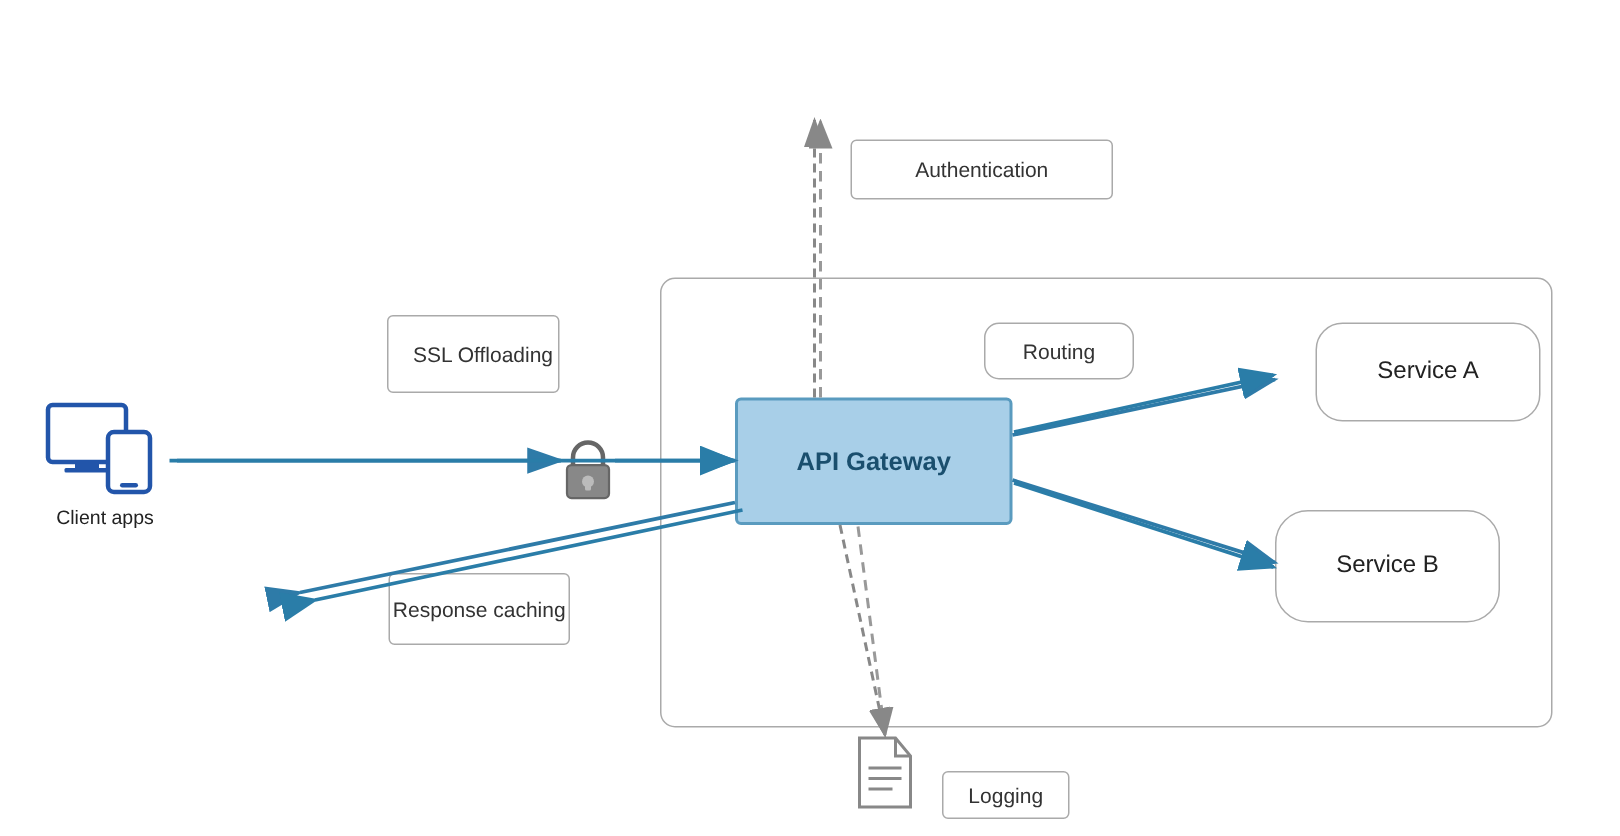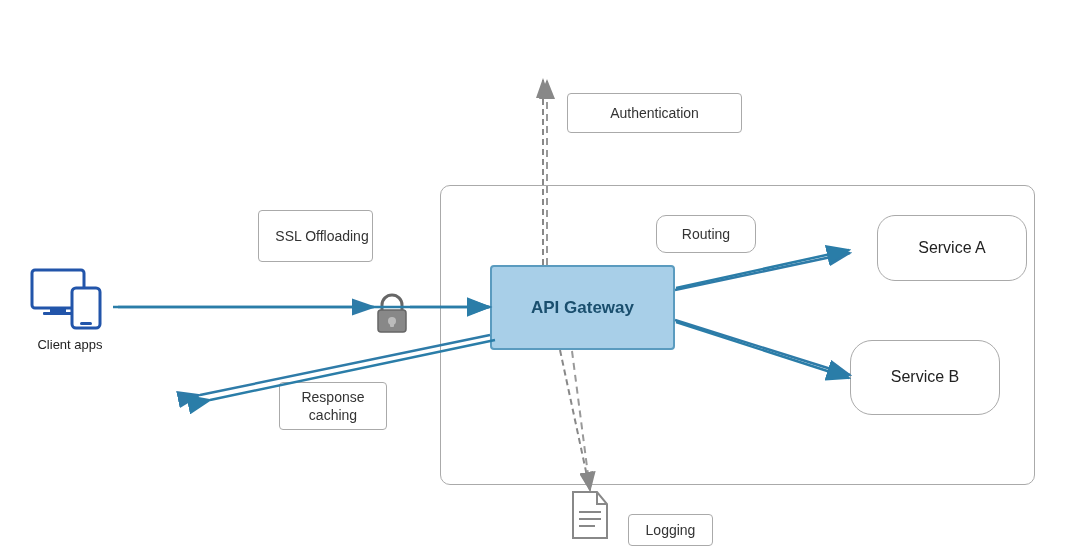--- a/index.html
+++ b/index.html
@@ -101,21 +101,21 @@
 
   <div class="box label-box" style="left:258px; top:210px; width:115px; height:52px; font-size:14px;padding-left:13px;">
     <span>SSL
 Offloading</span>
   </div>
 
   <div class="box label-box" style="left:656px; top:215px; width:100px; height:38px;border-radius:10px;">
     <span>Routing</span>
   </div>
 
-  <div class="box label-box" style="left:259px; top:382px; width:108px; height:48px; font-size:14px;margin-left:20px;">
+  <div class="box label-box" style="left:259px; top:382px; width:121px; height:48px; font-size:14px;">
     <span>Response
 caching</span>
   </div>
 
   <div class="box label-box" style="left:628px; top:514px; width:85px; height:32px; font-size:14px;">
     <span>Logging</span>
   </div>
 
   <div class="api-gateway" style="left:490px; top:265px; width:185px; height:85px;">
     <span>API Gateway</span>

